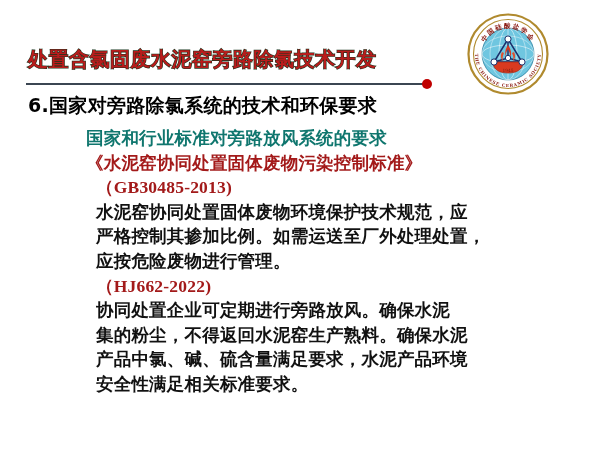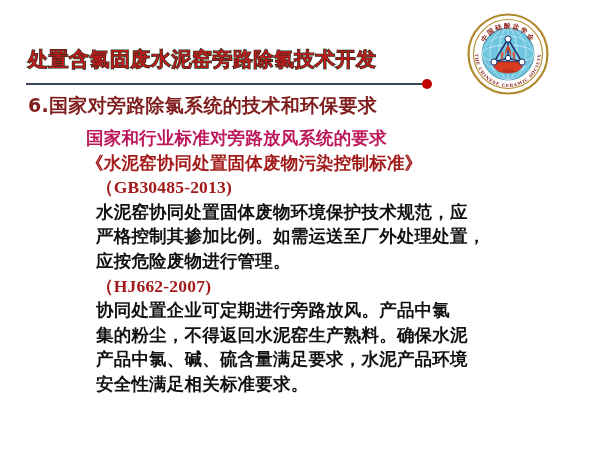--- a/index.html
+++ b/index.html
@@ -66,40 +66,40 @@
   
   #section-heading {
     position: absolute;
     left: 28px;
     top: 92px;
     font-family: "DejaVu Sans", sans-serif;
     font-weight: 700;
     font-size: 19px;
     line-height: 26px;
     letter-spacing: 0.3px;
-    color: #7f1d1d;
+    color: #000000;
     white-space: nowrap;
   }
 
   
   #body-block {
     position: absolute;
     left: 86px;
     top: 126px;
     width: 470px;
   }
   .body-line {
     font-family: "DejaVu Serif", serif;
     font-weight: 700;
     font-size: 17.5px;
     line-height: 24.6px;
     white-space: nowrap;
     letter-spacing: 0.2px;
   }
-  .c-blue  { color: #be185d; }
+  .c-blue  { color: #0f766e; }
   .c-red   { color: #a31a1a; font-family: Liberation Serif, serif; }
   .c-black { color: #111111; font-weight: 600; }
   .indent-1 { padding-left: 10px; }
 </style>
 </head>
 <body>
 
 <div id="slide">
 
   <div id="logo-wrap">
@@ -156,20 +156,20 @@
 
   <div id="section-heading">6.国家对旁路除氯系统的技术和环保要求</div>
 
   <div id="body-block">
       <div class="body-line c-blue">国家和行业标准对旁路放风系统的要求</div>
       <div class="body-line c-red">《水泥窑协同处置固体废物污染控制标准》</div>
       <div class="body-line c-red indent-1">（GB30485-2013)</div>
       <div class="body-line c-black indent-1">水泥窑协同处置固体废物环境保护技术规范，应</div>
       <div class="body-line c-black indent-1">严格控制其掺加比例。如需运送至厂外处理处置，</div>
       <div class="body-line c-black indent-1">应按危险废物进行管理。</div>
-      <div class="body-line c-red indent-1">（HJ662-2007)</div>
-      <div class="body-line c-black indent-1">协同处置企业可定期进行旁路放风。产品中氯</div>
+      <div class="body-line c-red indent-1">（HJ662-2022)</div>
+      <div class="body-line c-black indent-1">协同处置企业可定期进行旁路放风。确保水泥</div>
       <div class="body-line c-black indent-1">集的粉尘，不得返回水泥窑生产熟料。确保水泥</div>
       <div class="body-line c-black indent-1">产品中氯、碱、硫含量满足要求，水泥产品环境</div>
       <div class="body-line c-black indent-1">安全性满足相关标准要求。</div>
     </div>
 
 </div>
 
 </body></html>

